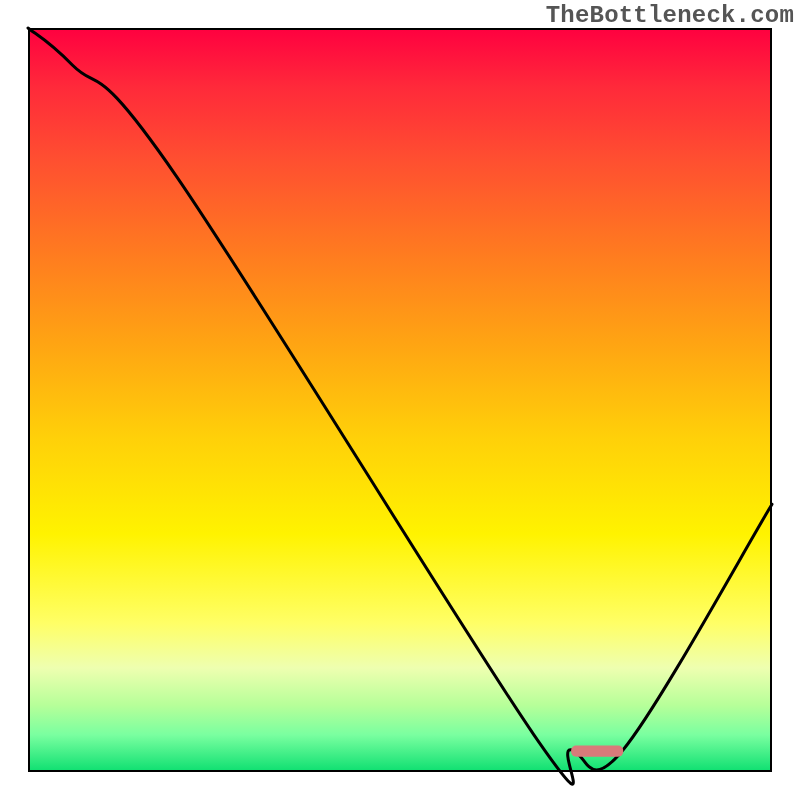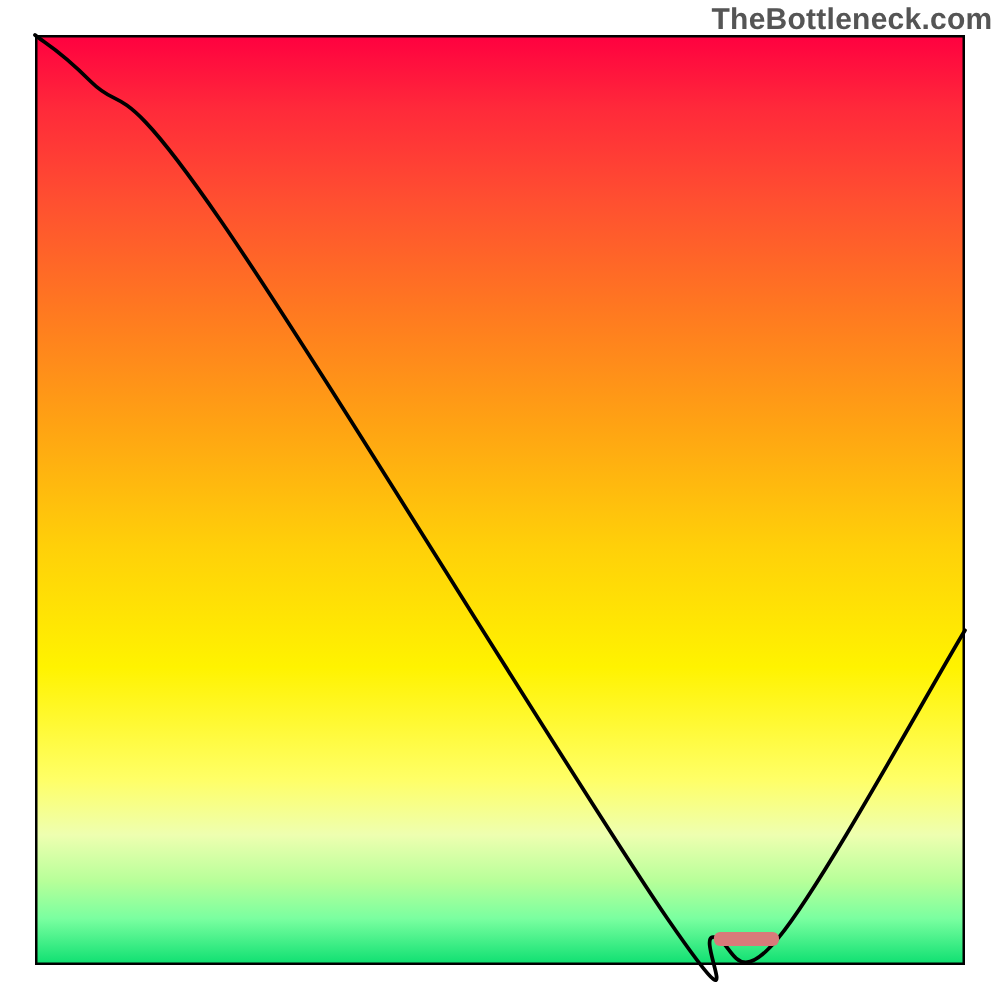--- a/index.html
+++ b/index.html
@@ -18,20 +18,21 @@
   }
   #watermark {
     position: absolute;
     top: 2px;
     right: 6px;
     font-size: 24px;
     font-weight: 600;
     color: #555555;
     letter-spacing: 0.2px;
     z-index: 10;
+    font-family: Liberation Mono, monospace;
   }
   
   #plot {
     position: absolute;
     left: 28px;
     top: 28px;
     width: 744px;
     height: 744px;
     box-sizing: border-box;
   }

